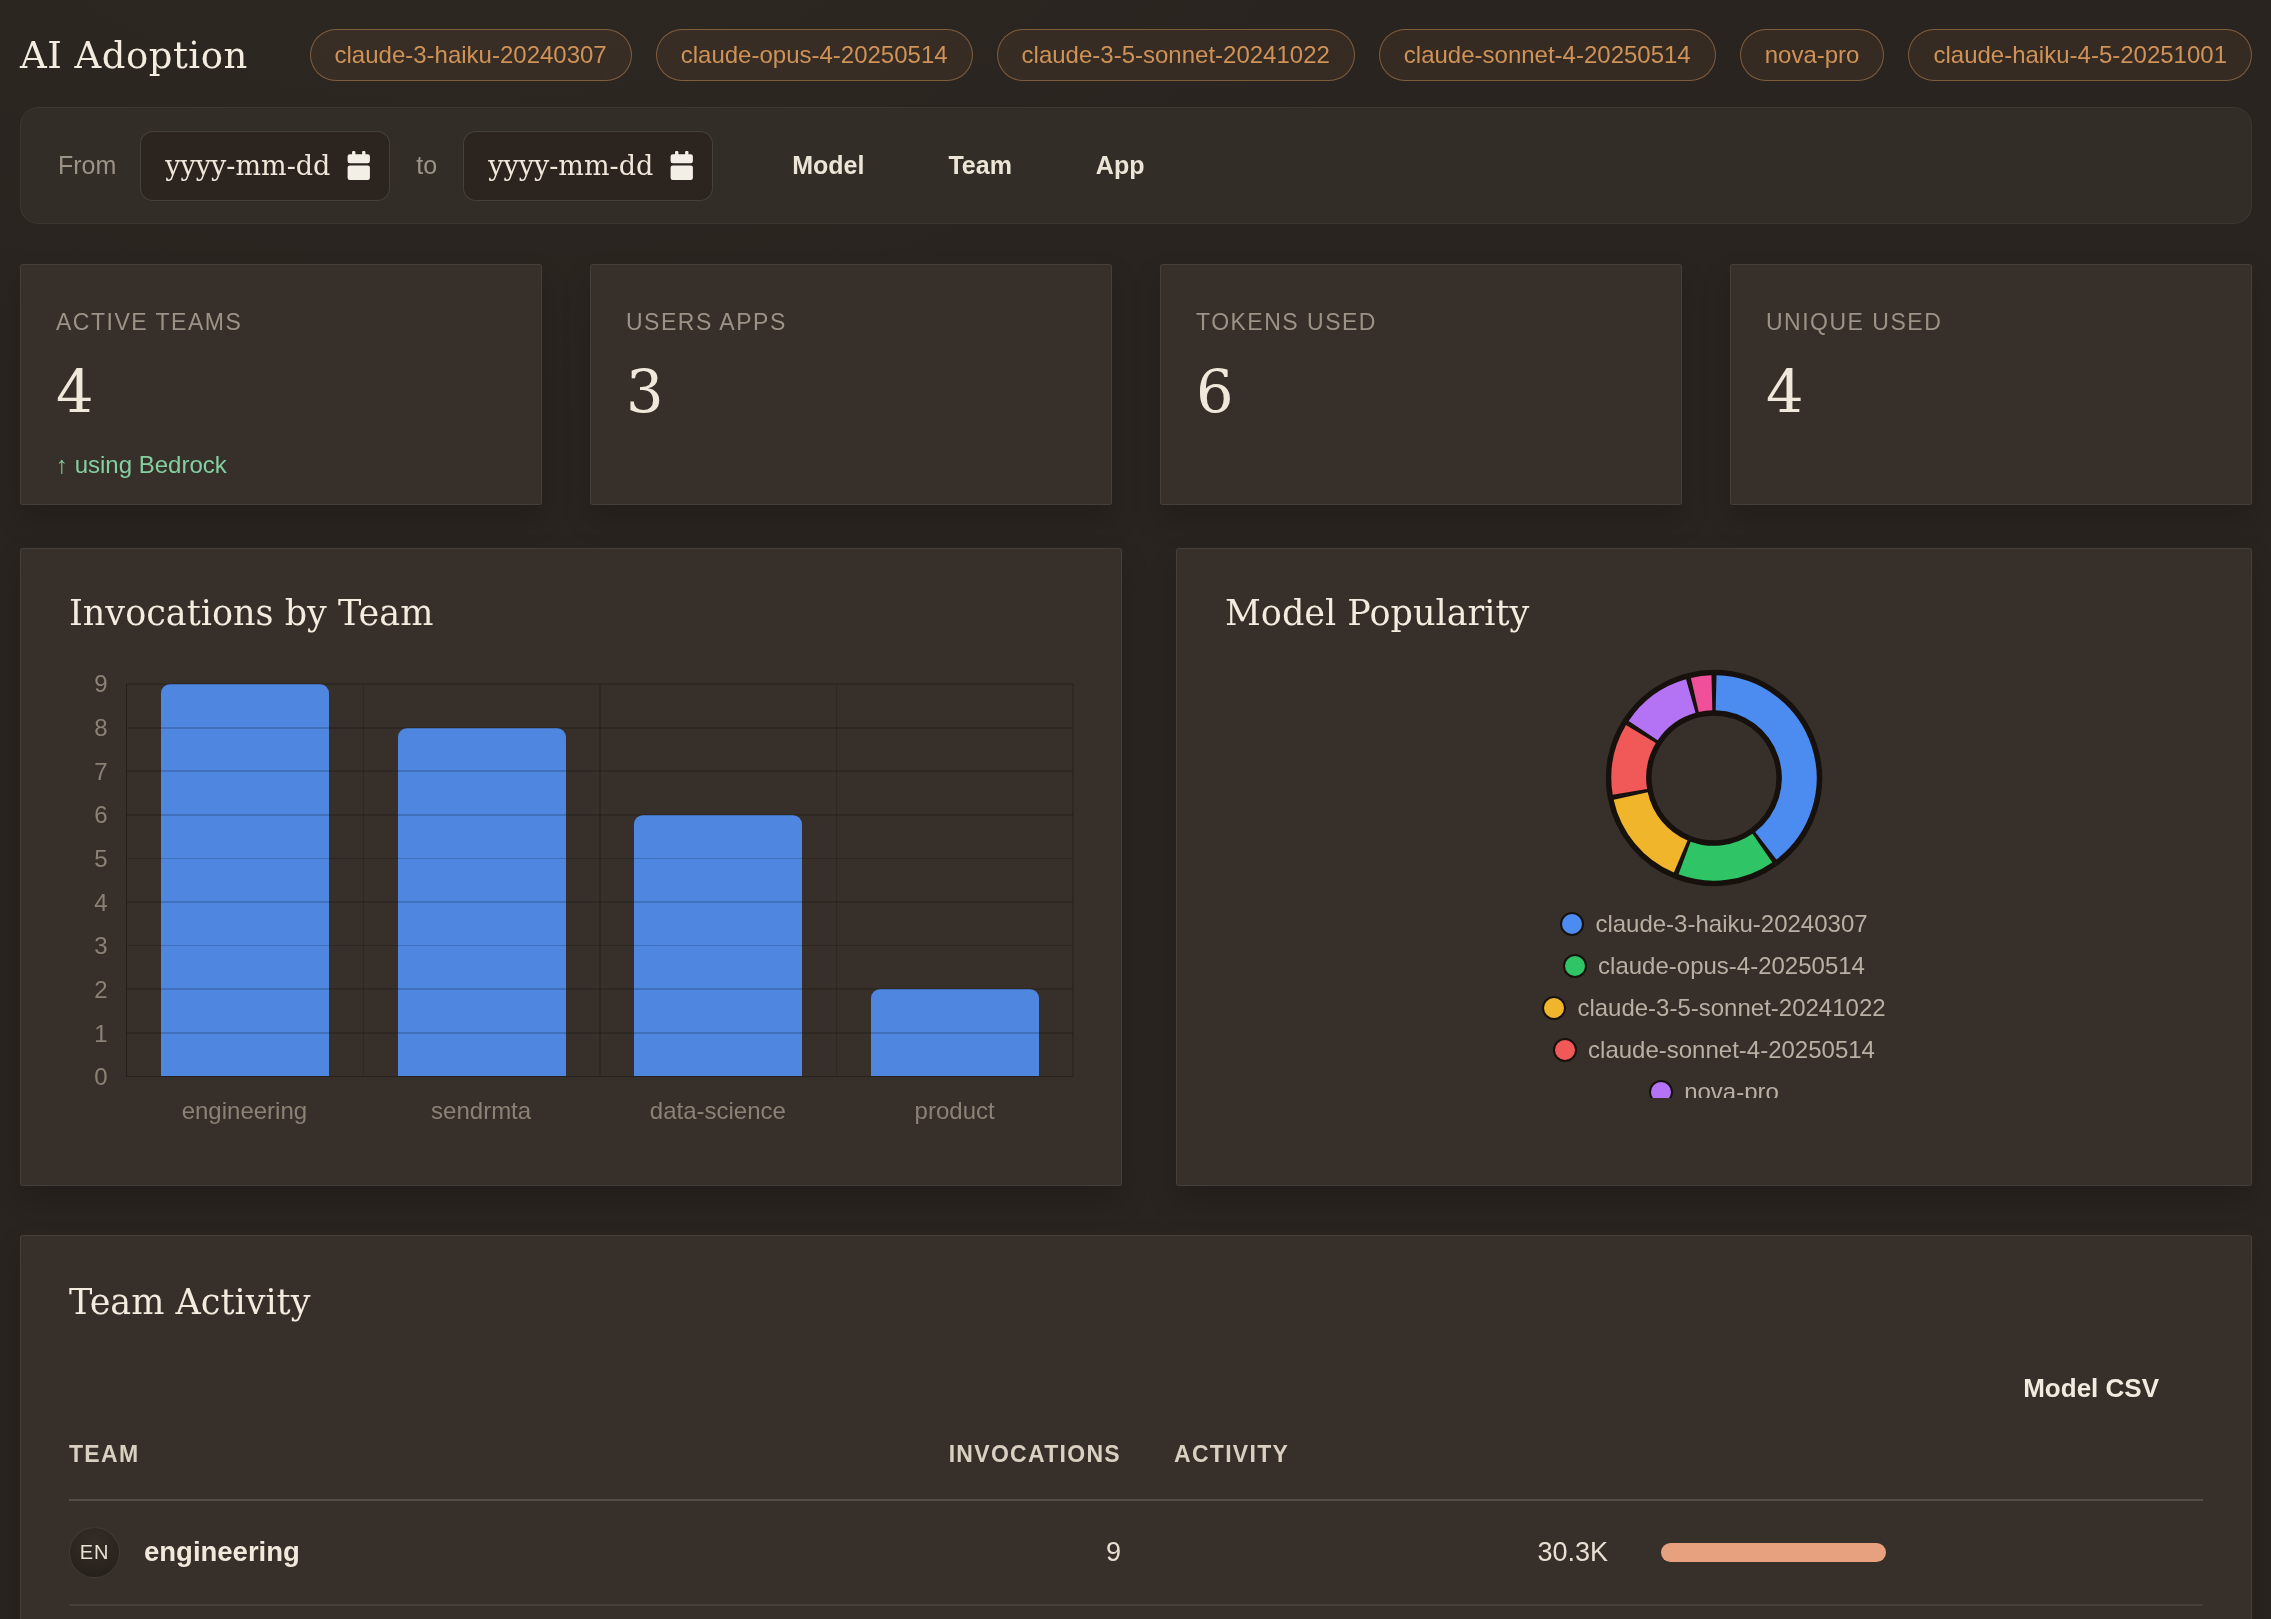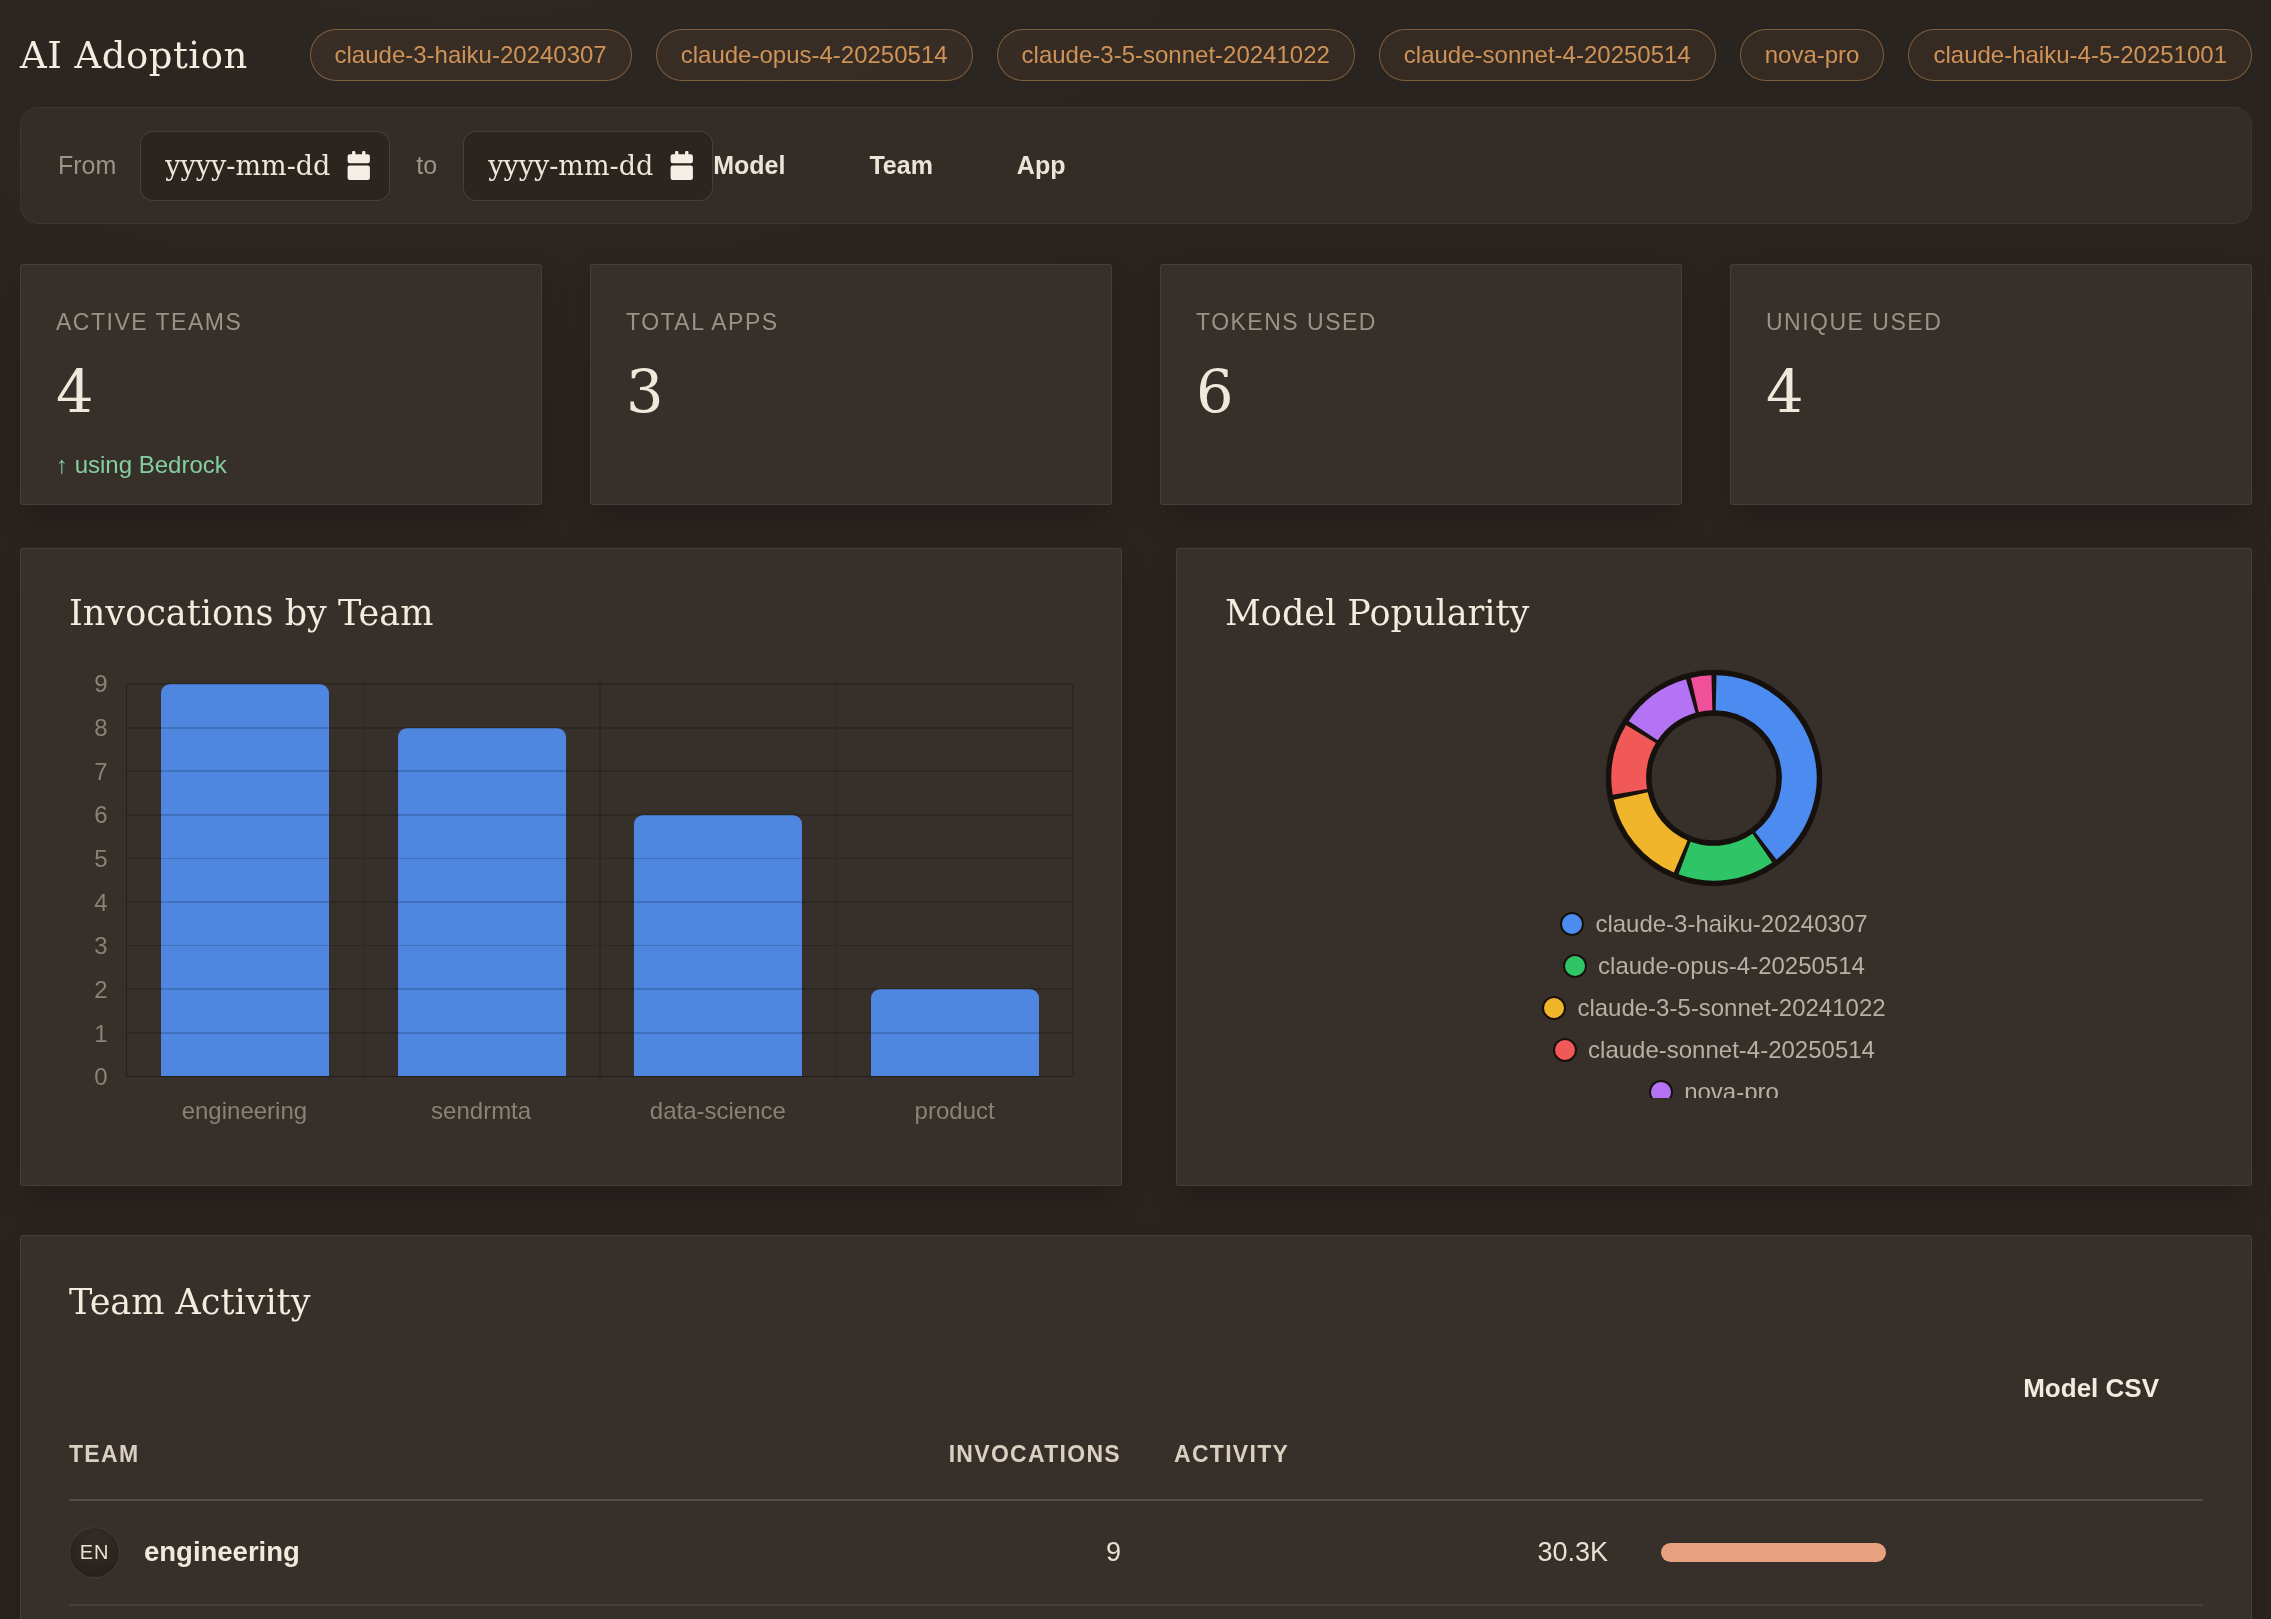--- a/index.html
+++ b/index.html
@@ -31,21 +31,21 @@
   }
   .flabel { color:#9c9387; font-size:25px; }
   .date-field {
     display:flex; align-items:center; gap:13px; cursor:pointer;
     background:#2b241f; border:1.8px solid rgba(255,255,255,0.13);
     border-radius:13px; height:70px; width:250px; padding:0 16.5px 0 24px;
   }
   .date-text { flex:1; font-family:"DejaVu Serif", serif; font-size:27px; color:#efe8da; }
   .from-lab { margin-right:24px; }
   .to-lab   { margin:0 26px; }
-  .filter-btns { display:flex; gap:84px; }
+  .filter-btns { display:flex; gap:84px; margin-left:79px; }
   .filter-btn { background:none; border:none; cursor:pointer; font-family:"Liberation Sans", sans-serif;
     font-weight:700; font-size:25px; color:#ece5d7; }
 
   
   .card {
     background:#37302a; border:0.9px solid rgba(255,255,255,0.07);
     border-radius:3px; box-shadow:0 14.7px 29px rgba(0,0,0,0.18);
   }
 
   .stats-row { display:grid; grid-template-columns:repeat(4,1fr); gap:48px; margin-top:40px; }
@@ -154,21 +154,21 @@
     </div>
   </div>
 
   <div class="stats-row">
     <div class="card stat-card">
       <div class="stat-label">ACTIVE TEAMS</div>
       <div class="stat-value">4</div>
       <div class="stat-note">↑ using Bedrock</div>
     </div>
     <div class="card stat-card">
-      <div class="stat-label">TOTAL APPS</div>
+      <div class="stat-label">USERS APPS</div>
       <div class="stat-value">3</div>
     </div>
     <div class="card stat-card">
       <div class="stat-label">TOKENS USED</div>
       <div class="stat-value">6</div>
     </div>
     <div class="card stat-card">
       <div class="stat-label">UNIQUE USED</div>
       <div class="stat-value">4</div>
     </div>

